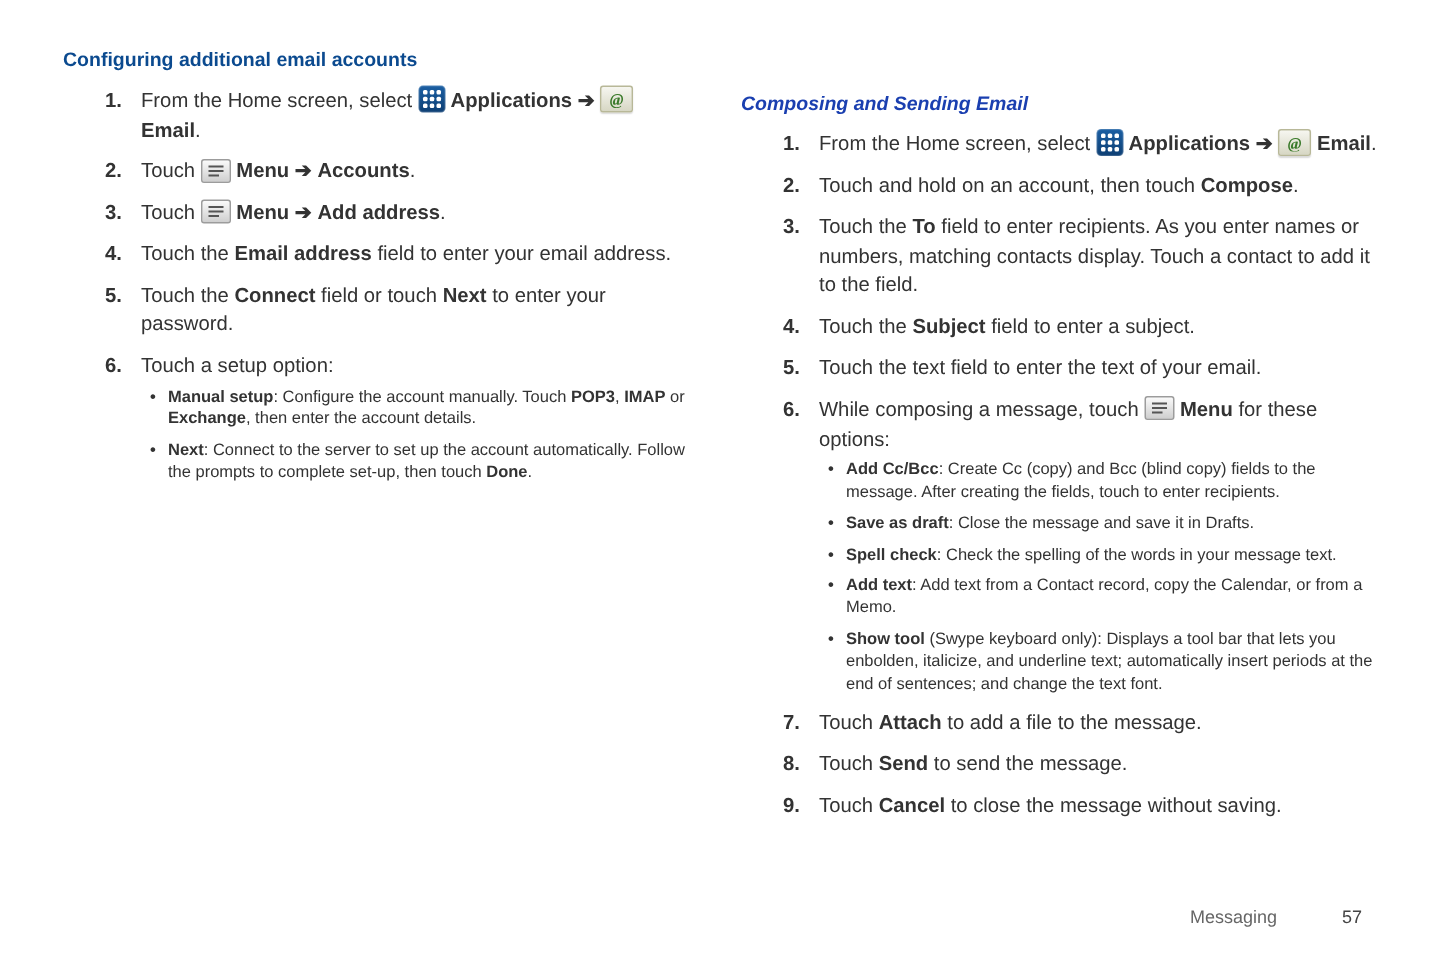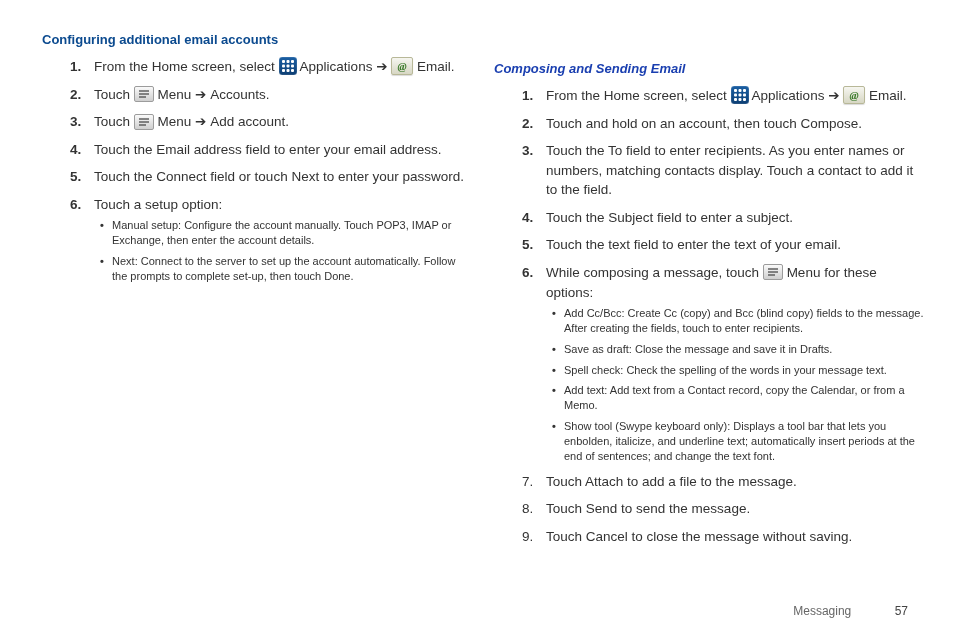--- a/index.html
+++ b/index.html
@@ -53,21 +53,21 @@
     padding-left: 24px;
   }
   ol.steps > li::before {
     content: counter(step) ".";
     position: absolute;
     left: 0;
     top: 0;
     font-weight: bold;
     font-size: 13.5px;
   }
-  .bold { font-weight: normal; }
+  .bold { font-weight: bold; }
   .arrow { font-family: Arial; }
   ul.bullets {
     list-style: none;
     padding: 0 0 0 6px;
     margin: 4px 0 0 0;
   }
   ul.bullets > li {
     position: relative;
     padding-left: 12px;
     font-size: 11px;
@@ -176,21 +176,21 @@
         <span>Touch </span>
         <span class="icon icon-menu">
           <svg viewBox="0 0 14 10">
               <g stroke="#555" stroke-width="1.4">
                 <line x1="2" y1="2" x2="12" y2="2"></line>
                 <line x1="2" y1="5" x2="12" y2="5"></line>
                 <line x1="2" y1="8" x2="9" y2="8"></line>
               </g>
             </svg>
         </span>
-        <span class="bold">Menu</span><span class="bold arrow"> ➔ </span><span class="bold">Add account</span><span>.</span>
+        <span class="bold">Menu</span><span class="bold arrow"> ➔ </span><span class="bold">Add address</span><span>.</span>
       </li>
 
       <li>
         <span>Touch the </span><span class="bold">Email address</span><span> field to enter your email address.</span>
       </li>
 
       <li>
         <span>Touch the </span><span class="bold">Connect</span><span> field or touch </span><span class="bold">Next</span><span> to enter your password.</span>
       </li>
 

